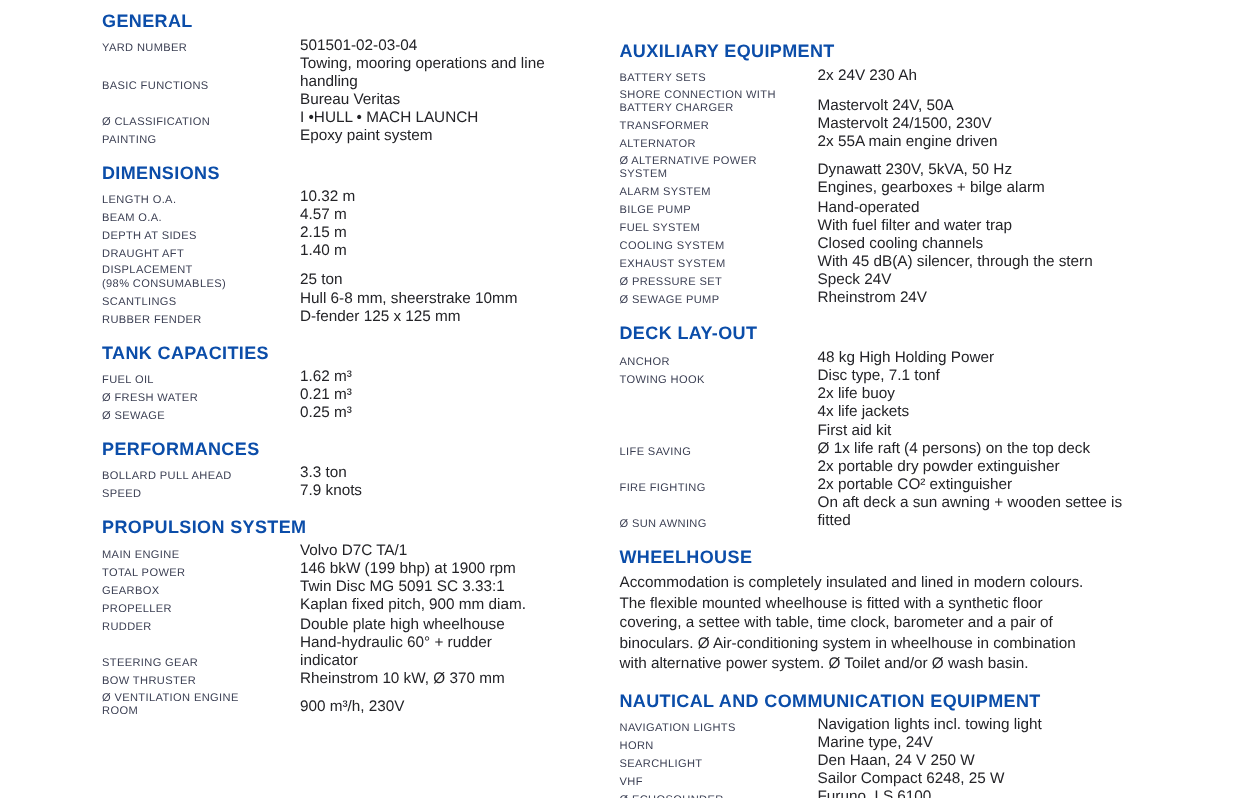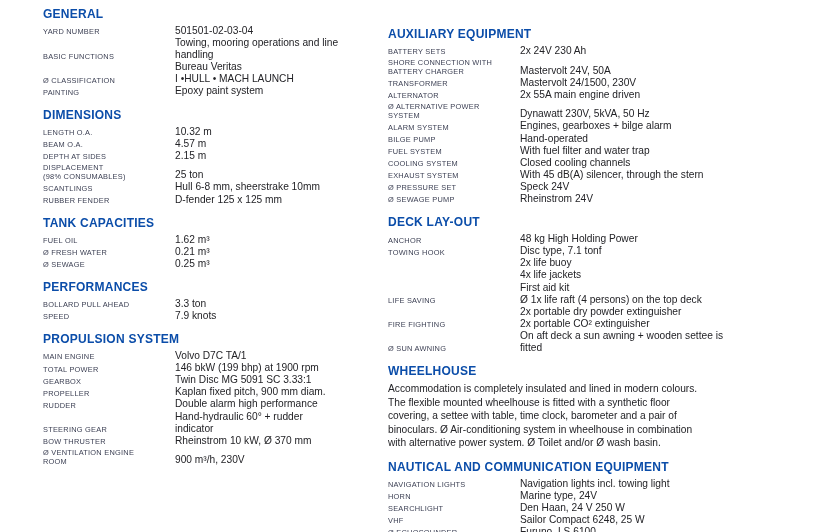--- a/index.html
+++ b/index.html
@@ -7,21 +7,21 @@
   body {
     background: #ffffff;
     font-family: "Liberation Sans", sans-serif;
     overflow: hidden;
     -webkit-font-smoothing: antialiased;
   }
   .page {
     display: flex;
     width: 830px;
     height: 532px;
-    padding: 6px 12px 0 43px;
+    padding: 6px 12px 0 68px;
   }
   .col-left  { width: 345px; flex: none; }
   .col-right { flex: 1; min-width: 0; margin-top: 20px; }
   .section { margin-top: 11px; }
   .section:first-child { margin-top: 2px; }
   .section-title {
     font-size: 12px;
     line-height: 13px;
     font-weight: bold;
     color: var(--heading, #0b4da9);
@@ -89,20 +89,24 @@
         </div>
         <div class="row">
           <div class="label">BEAM O.A.</div>
           <div class="value">4.57 m</div>
         </div>
         <div class="row">
           <div class="label">DEPTH AT SIDES</div>
           <div class="value">2.15 m</div>
         </div>
         <div class="row">
+          <div class="label">DRAUGHT AFT</div>
+          <div class="value">1.40 m</div>
+        </div>
+        <div class="row">
           <div class="label">DISPLACEMENT
 (98% CONSUMABLES)</div>
           <div class="value">25 ton</div>
         </div>
         <div class="row">
           <div class="label">SCANTLINGS</div>
           <div class="value">Hull 6-8 mm, sheerstrake 10mm</div>
         </div>
         <div class="row">
           <div class="label">RUBBER FENDER</div>
@@ -148,21 +152,21 @@
         <div class="row">
           <div class="label">GEARBOX</div>
           <div class="value">Twin Disc MG 5091 SC 3.33:1</div>
         </div>
         <div class="row">
           <div class="label">PROPELLER</div>
           <div class="value">Kaplan fixed pitch, 900 mm diam.</div>
         </div>
         <div class="row">
           <div class="label">RUDDER</div>
-          <div class="value">Double alarm high performance</div>
+          <div class="value">Double plate high wheelhouse</div>
         </div>
         <div class="row">
           <div class="label">STEERING GEAR</div>
           <div class="value">Hand-hydraulic 60° + rudder
 indicator</div>
         </div>
         <div class="row">
           <div class="label">BOW THRUSTER</div>
           <div class="value">Rheinstrom 10 kW, Ø 370 mm</div>
         </div>

